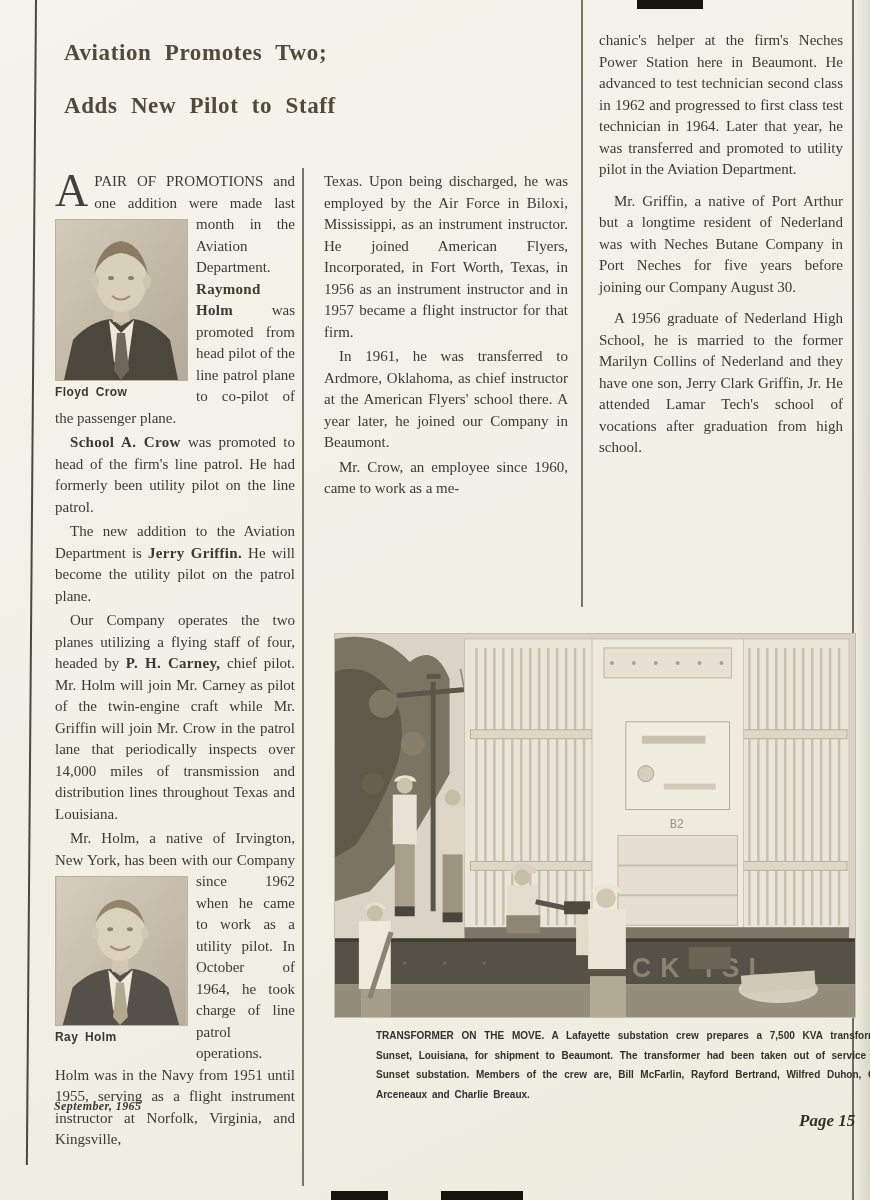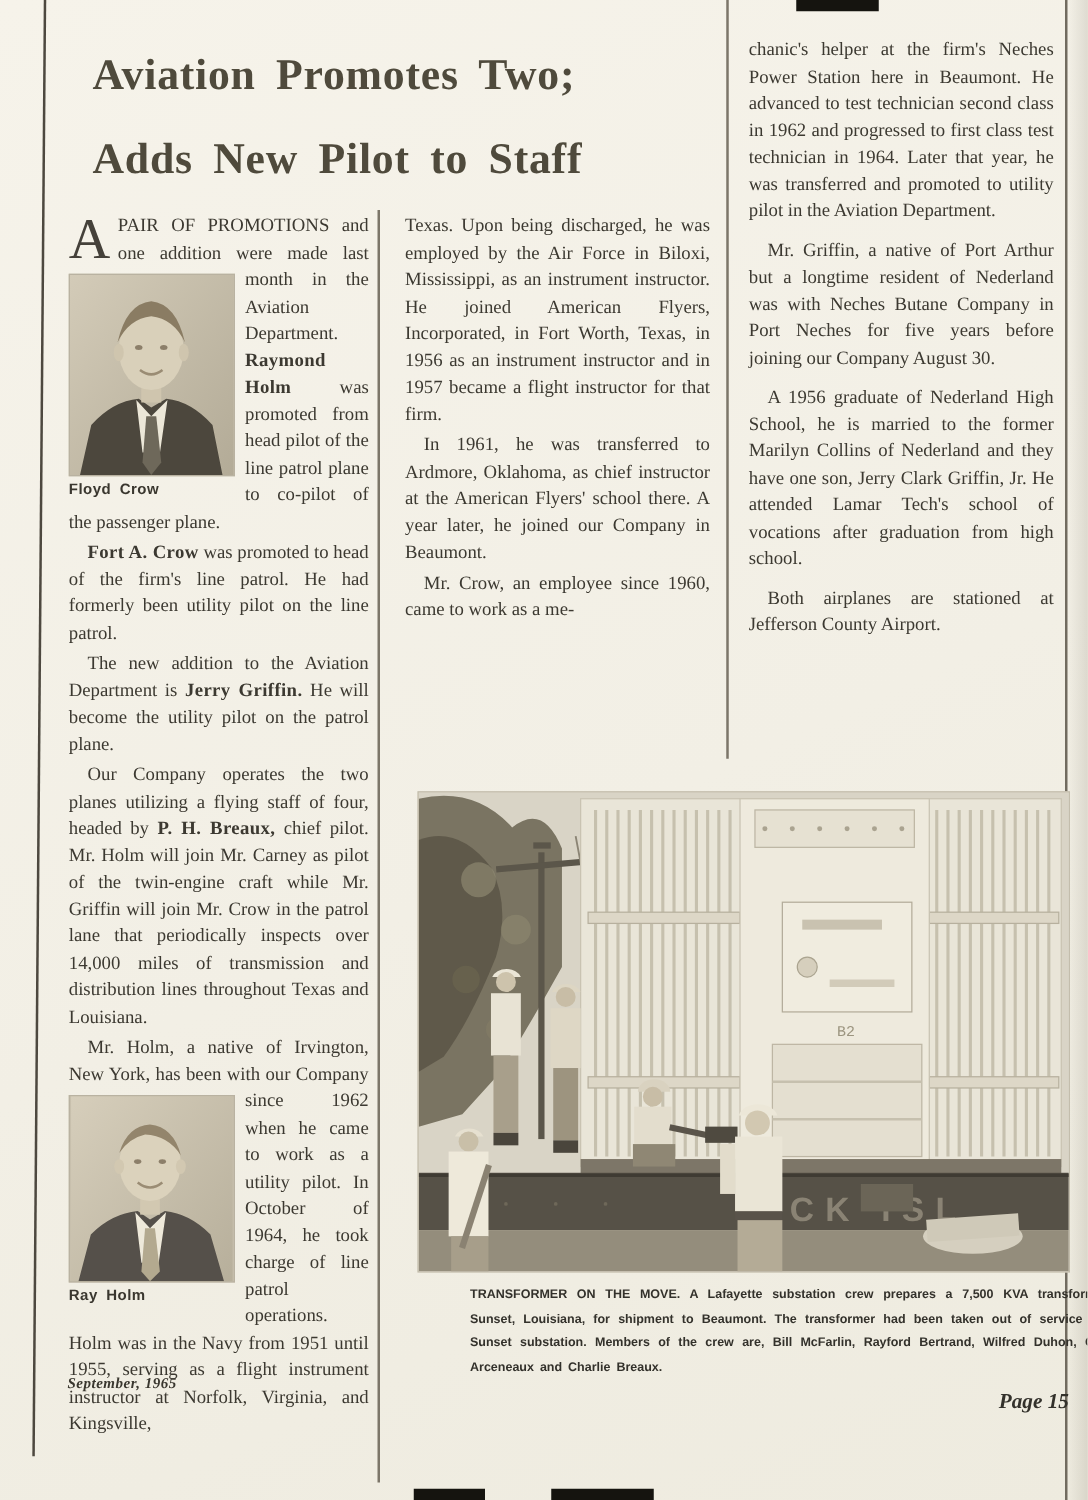--- a/index.html
+++ b/index.html
@@ -15,22 +15,22 @@
   .vrule.page-right { left:852px; top:0; width:2px; height:1200px; background:#716b5f; }
   .vrule.div1 { left:302px; top:168px; width:2px; height:1018px; background:#7c7669; }
   .vrule.div2 { left:581px; top:0;    width:2px; height:607px;  background:#7c7669; }
   .edge-shade { position:absolute; right:0; top:0; width:16px; height:100%;
     background:linear-gradient(to right, rgba(90,85,70,0) 0%, rgba(90,85,70,0.14) 100%); }
   .artifact { position:absolute; background:#15140f; }
   .art-top    { left:637px; top:0;      width:66px; height:9px; }
   .art-bot-1  { left:331px; top:1191px; width:57px; height:9px; }
   .art-bot-2  { left:441px; top:1191px; width:82px; height:9px; }
 
-  .title { position:absolute; left:74px; top:40px; width:520px;
-    font-size:35px; font-weight:700; color:#4f4a3c;
+  .title { position:absolute; left:64px; top:40px; width:520px;
+    font-size:23px; font-weight:700; color:#4f4a3c;
     letter-spacing:0.6px; word-spacing:7px; }
   .title .line2 { margin-top:27px; }
 
   .col { position:absolute; text-align:justify; font-size:15px; line-height:21.5px;
     hyphens:auto; -webkit-hyphens:auto; }
   .col p { margin:0 0 3px 0; text-indent:15px; }
   .col p.noindent { text-indent:0; }
   #col1 { left:55px;  top:171px; width:240px; }
   #col2 { left:324px; top:171px; width:244px; }
   #col3 { left:599px; top:30px;  width:244px; }
@@ -93,23 +93,23 @@
           <rect x="57" y="84" width="16" height="18" fill="#cfc5ae"></rect>
           <ellipse cx="65" cy="60" rx="26" ry="32" fill="#d9d0ba"></ellipse>
           <path d="M38,54 Q45,23 65,21 Q85,23 92,54 Q83,35 65,33 Q47,35 38,54 Z" fill="#8a7c63"></path>
           <ellipse cx="39" cy="62" rx="4" ry="7" fill="#cfc5ae"></ellipse>
           <ellipse cx="91" cy="62" rx="4" ry="7" fill="#cfc5ae"></ellipse>
           <ellipse cx="55" cy="58" rx="3" ry="2" fill="#8c7f6a"></ellipse>
           <ellipse cx="75" cy="58" rx="3" ry="2" fill="#8c7f6a"></ellipse>
           <path d="M56,76 Q65,83 74,76" stroke="#9a8c74" stroke-width="2" fill="none"></path>
         </svg><span class="portrait-caption">Floyd Crow</span></span><span>made last month in the Aviation Department. </span><b>Raymond Holm</b><span> was promoted from head pilot of the line patrol plane to co-pilot of the passenger plane.</span>
     </p>
-    <p><b>Fort A. Crow</b><span> was promoted to head of the firm's line patrol. He had formerly been utility pilot on the line patrol.</span></p>
+    <p><b>School A. Crow</b><span> was promoted to head of the firm's line patrol. He had formerly been utility pilot on the line patrol.</span></p>
     <p><span>The new addition to the Aviation Department is </span><b>Jerry Griffin.</b><span> He will become the utility pilot on the patrol plane.</span></p>
-    <p><span>Our Company operates the two planes utilizing a flying staff of four, headed by </span><b>P. H. Breaux,</b><span> chief pilot. Mr. Holm will join Mr. Carney as pilot of the twin-engine craft while Mr. Griffin will join Mr. Crow in the patrol lane that periodically inspects over 14,000 miles of transmission and distribution lines throughout Texas and Louisiana.</span></p>
+    <p><span>Our Company operates the two planes utilizing a flying staff of four, headed by </span><b>P. H. Carney,</b><span> chief pilot. Mr. Holm will join Mr. Carney as pilot of the twin-engine craft while Mr. Griffin will join Mr. Crow in the patrol lane that periodically inspects over 14,000 miles of transmission and distribution lines throughout Texas and Louisiana.</span></p>
     <p>
       <span>Mr. Holm, a native of Irvington, New York, has been with </span><span class="portrait-float"><svg viewBox="0 0 131 150" style="height:148px" role="img">
           <defs>
             <linearGradient id="pbg2" x1="0" y1="0" x2="1" y2="1">
               <stop offset="0" stop-color="#d6cebb"></stop>
                 <stop offset="1" stop-color="#b7af9b"></stop>
             </linearGradient>
           </defs>
           <rect x="0" y="0" width="131" height="150" fill="url(#pbg2)"></rect>
           <path d="M6,150 L16,112 Q33,95 54,93 L64,100 L76,93 Q96,95 113,112 L124,150 Z" fill="#55504a"></path>
@@ -130,21 +130,20 @@
   <div class="col" id="col2">
     <p class="noindent">Texas. Upon being discharged, he was employed by the Air Force in Biloxi, Mississippi, as an instrument instructor. He joined American Flyers, Incorporated, in Fort Worth, Texas, in 1956 as an instrument instructor and in 1957 became a flight instructor for that firm.</p>
     <p>In 1961, he was transferred to Ardmore, Oklahoma, as chief instructor at the American Flyers' school there. A year later, he joined our Company in Beaumont.</p>
     <p>Mr. Crow, an employee since 1960, came to work as a me-</p>
   </div>
 
   <div class="col" id="col3">
     <p class="noindent">chanic's helper at the firm's Neches Power Station here in Beaumont. He advanced to test technician second class in 1962 and progressed to first class test technician in 1964. Later that year, he was transferred and promoted to utility pilot in the Aviation Department.</p>
     <p>Mr. Griffin, a native of Port Arthur but a longtime resident of Nederland was with Neches Butane Company in Port Neches for five years before joining our Company August 30.</p>
     <p>A 1956 graduate of Nederland High School, he is married to the former Marilyn Collins of Nederland and they have one son, Jerry Clark Griffin, Jr. He attended Lamar Tech's school of vocations after graduation from high school.</p>
-    <p>Both airplanes are stationed at Jefferson County Airport.</p>
   </div>
 
   <div class="photo-frame">
     <svg viewBox="0 0 522 384" preserveAspectRatio="none" role="img">
       <rect x="0" y="0" width="522" height="384" fill="#d9d4c6"></rect>
 
       <g>
         <path d="M0,5 Q45,-5 75,28 Q100,8 115,45 L115,140 Q90,185 65,225 L35,258 L0,268 Z" fill="#7a7462"></path>
         <path d="M0,38 Q32,26 58,60 Q74,92 62,132 Q42,182 20,212 L0,224 Z" fill="#5f594a"></path>
         <circle cx="48" cy="70" r="14" fill="#949076" opacity="0.6"></circle>

